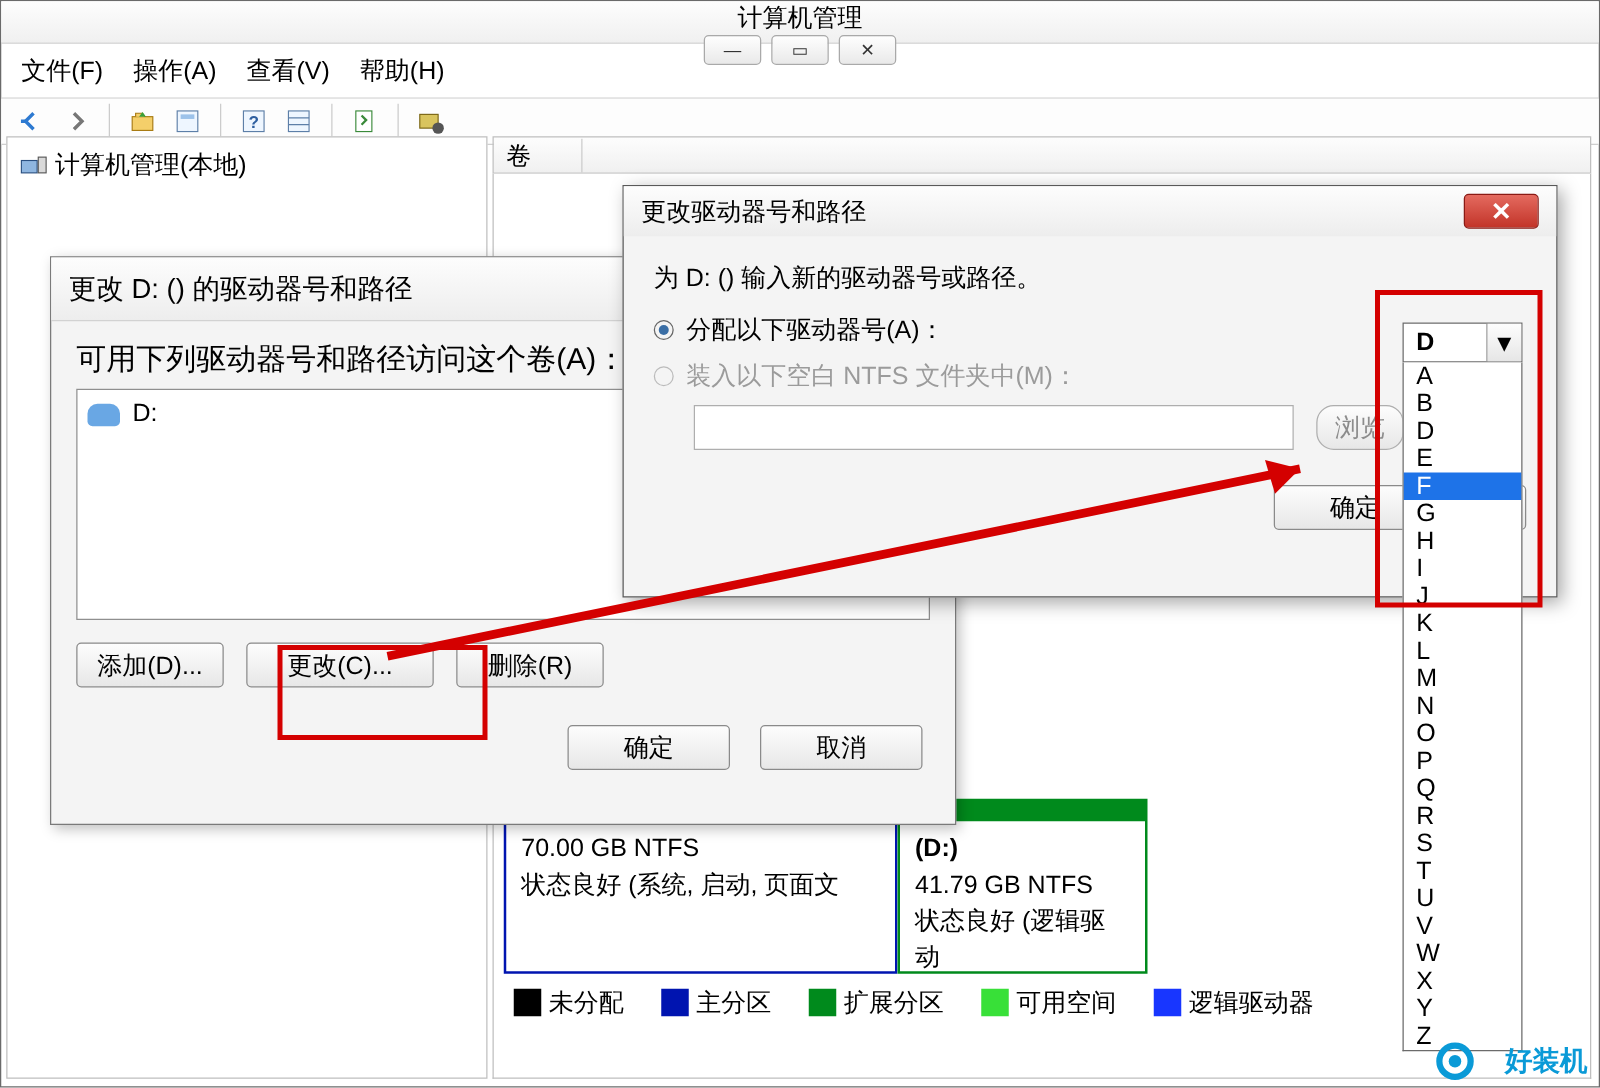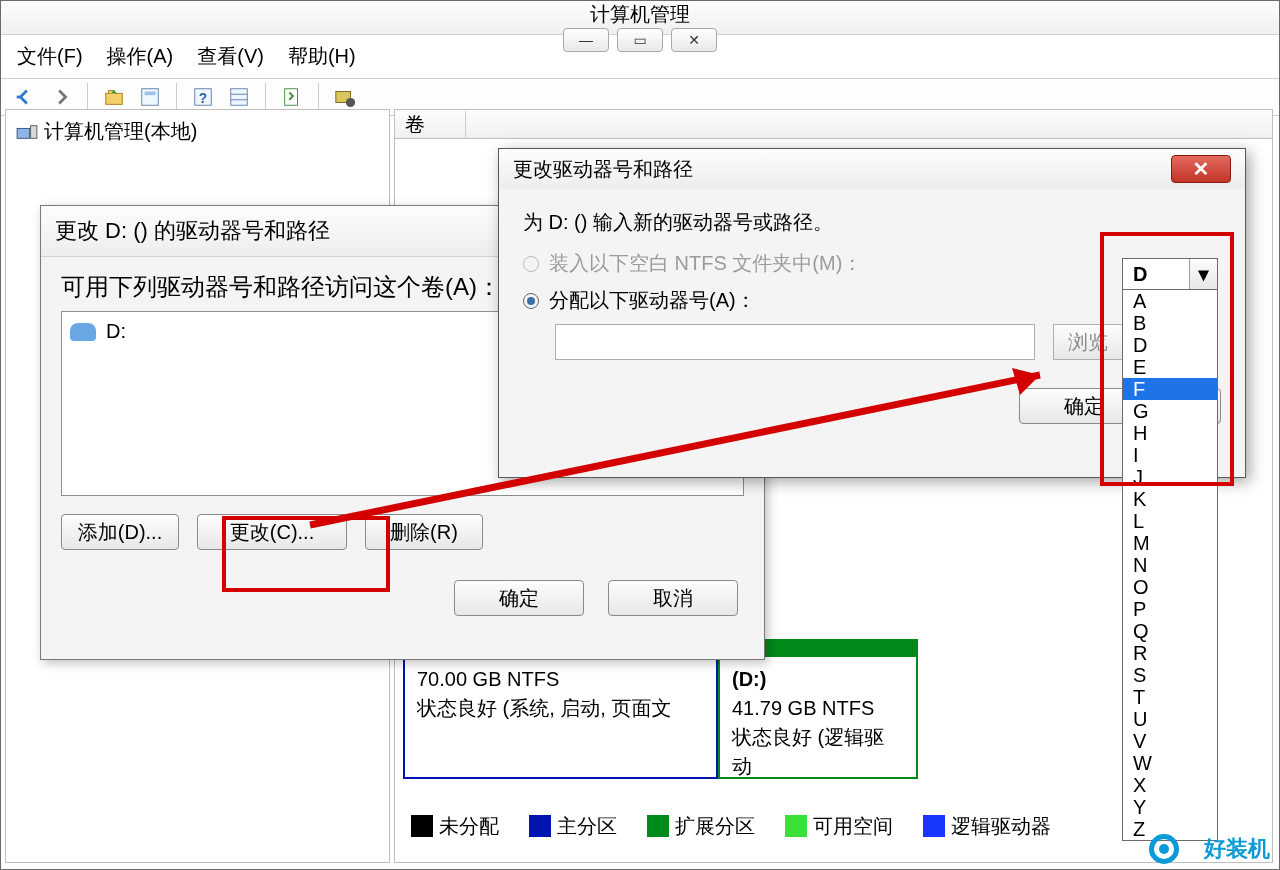--- a/index.html
+++ b/index.html
@@ -32,21 +32,21 @@
   .grid-header .col { padding-right:40px; border-right:1px solid #ccc; }
   .disk-area { flex:1; border:1px solid #bfbfbf; border-top:none; position:relative; background:#fff; }
 
   
   .disk-panel { position:absolute; left:8px; right:8px; top:500px; }
   .disk-row { display:flex; height:140px; }
   .disk-label { width:224px; border:1px solid #7a7a7a; padding:10px; font-size:20px; line-height:1.5; }
   .part { border:2px solid; padding:8px 12px; font-size:20px; line-height:1.45; }
   .part.blue { border-color:#0014b0; border-top-width:18px; background:#fff; }
   .part.green { border-color:#008a1c; border-top-width:18px; background:#fff; }
-  .legend { display:flex; gap:30px; padding:10px 8px; font-size:20px; align-items:center;margin-top:24px; }
+  .legend { display:flex; gap:30px; padding:10px 8px; font-size:20px; align-items:center; }
   .legend .sw { width:22px; height:22px; display:inline-block; margin-right:6px; vertical-align:-4px; }
 
   
   .dlg1 { position:absolute; left:40px; top:205px; width:725px; height:455px; border:1px solid #7a7a7a; background:#f4f4f4; box-shadow:3px 3px 10px rgba(0,0,0,.25); }
   .dlg1 .dlgtitle { padding:10px 14px; font-size:22px; background:linear-gradient(#fdfdfd,#ededed); border-bottom:1px solid #d2d2d2; }
   .dlg1 .body { padding:14px 20px; }
   .dlg1 .prompt { font-size:24px; margin-bottom:8px; }
   .dlg1 .listbox { border:1px solid #8f8f8f; background:#fff; height:185px; padding:8px; }
   .dlg1 .item { display:flex; align-items:center; gap:10px; font-size:20px; font-family:"Courier New",monospace; }
   .disk-ico { width:26px; height:18px; background:#69a7e4; border-radius:8px 8px 4px 4px; }
@@ -59,21 +59,21 @@
   .dlg2 .dlgtitle { padding:6px 14px; font-size:20px; background:linear-gradient(#fdfdfd,#ededed); display:flex; align-items:center; }
   .dlg2 .dlgtitle .closebtn { margin-left:auto; width:60px; height:28px; background:linear-gradient(#e46a5f,#c23429); border:1px solid #8a1a14; border-radius:4px; color:#fff; font-weight:bold; display:flex; align-items:center; justify-content:center; font-family:"Segoe UI Symbol"; }
   .dlg2 .body { padding:14px 24px 16px; font-size:20px; }
   .dlg2 .line { margin:6px 0 14px; }
   .radio-row { display:flex; align-items:center; gap:10px; margin:6px 0 10px; }
   .radio { width:16px; height:16px; border:1px solid #666; border-radius:50%; display:inline-flex; align-items:center; justify-content:center; }
   .radio.checked::after { content:""; width:8px; height:8px; background:#3a6ea5; border-radius:50%; }
   .radio.disabled { border-color:#bbb; }
   .disabled-txt { color:#9b9b9b; }
   .path-input { width:480px; height:36px; border:1px solid #aeaeae; background:#fff; margin-left:32px; }
-  .browse-btn { width:70px; height:36px; border:1px solid #aeaeae; background:linear-gradient(#fdfdfd,#e7e7e7); border-radius:0; color:#8c8c8c; display:flex; align-items:center; justify-content:center; font-size:20px; }
+  .browse-btn { width:70px; height:36px; border:1px solid #aeaeae; background:linear-gradient(#fdfdfd,#e7e7e7); border-radius:14px; color:#8c8c8c; display:flex; align-items:center; justify-content:center; font-size:20px; }
   .dlg2 .ok-row { display:flex; justify-content:flex-end; gap:22px; margin-top:28px; }
 
   
   .combo { position:absolute; left:1122px; top:258px; width:96px; }
   .combo-top { height:32px; display:flex; align-items:center; border:1px solid #6b6b6b; background:#fff; font-family:"Courier New",monospace; font-size:20px; font-weight:bold; }
   .combo-top .val { flex:1; padding-left:10px; }
   .combo-top .arrow { width:28px; height:100%; border-left:1px solid #9f9f9f; background:linear-gradient(#fdfdfd,#e6e6e6); display:flex; align-items:center; justify-content:center; }
   .combo-list { border:1px solid #6b6b6b; border-top:none; background:#fff; font-family:"Courier New",monospace; font-size:20px; max-height:580px; }
   .combo-list .opt { padding:0 10px; line-height:22px; }
   .combo-list .opt.sel { background:#1e73e8; color:#fff; }
@@ -235,26 +235,26 @@
 </div>
 
 <div class="dlg2">
   <div class="dlgtitle">
     <span>更改驱动器号和路径</span>
     <div class="closebtn">✕</div>
   </div>
   <div class="body">
     <div class="line">为 D: () 输入新的驱动器号或路径。</div>
     <div class="radio-row">
+      <span class="radio checked"></span>
+      <span>分配以下驱动器号(A)：</span>
+    </div>
+    <div class="radio-row">
       <span class="radio disabled"></span>
       <span class="disabled-txt">装入以下空白 NTFS 文件夹中(M)：</span>
-    </div>
-    <div class="radio-row">
-      <span class="radio checked"></span>
-      <span>分配以下驱动器号(A)：</span>
     </div>
     <div style="display:flex; gap:18px; align-items:center; margin-top:4px;">
       <div class="path-input"></div>
       <div class="browse-btn">浏览</div>
     </div>
     <div class="ok-row">
       <div class="btn" style="min-width:130px">确定</div>
       <div class="btn" style="min-width:50px">取</div>
     </div>
   </div>

